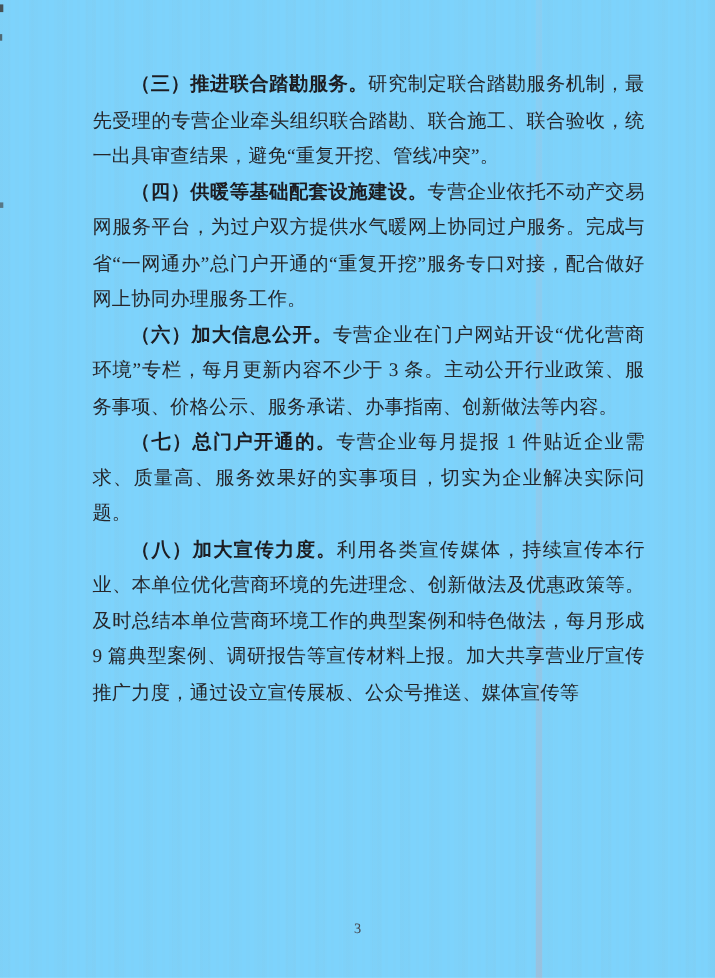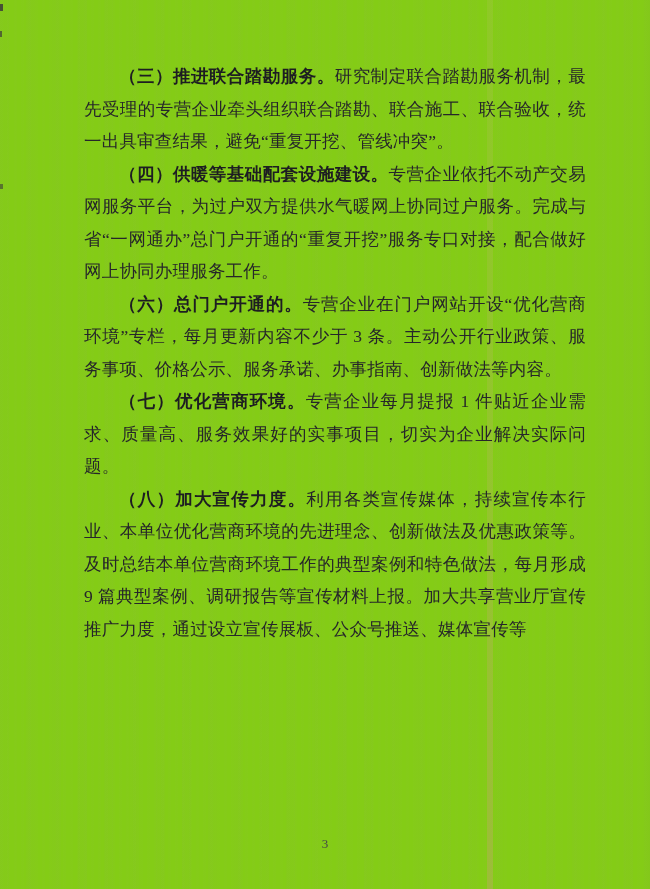--- a/index.html
+++ b/index.html
@@ -1,20 +1,20 @@
 <!DOCTYPE html>
 <html><head>
 <meta charset="utf-8">
 <style>
   html, body { margin: 0; padding: 0; background: #ffffff; }
   .page {
     position: relative;
     width: 650px;
     height: 889px;
-    background: #84cc16;
+    background: #7dd3fc;
     overflow: hidden;
     font-family: "Liberation Serif", "DejaVu Serif", serif;
   }
   
   .scan-streaks {
     position: absolute;
     inset: 0;
     background:
       repeating-linear-gradient(90deg,
         rgba(150,150,140,0.030) 0px, rgba(150,150,140,0.030) 9px,
@@ -83,19 +83,19 @@
   <div class="scan-streaks"></div>
   <div class="pink-line"></div>
   <div class="right-edge-shade"></div>
   <div class="edge-mark m1"></div>
   <div class="edge-mark m2"></div>
   <div class="edge-mark m3"></div>
 
   <div class="content">
     <p class="para"><span class="lead">（三）推进联合踏勘服务。</span><span>研究制定联合踏勘服务机制，最先受理的专营企业牵头组织联合踏勘、联合施工、联合验收，统一出具审查结果，避免“重复开挖、管线冲突”。</span></p>
     <p class="para"><span class="lead">（四）供暖等基础配套设施建设。</span><span>专营企业依托不动产交易网服务平台，为过户双方提供水气暖网上协同过户服务。完成与省“一网通办”总门户开通的“重复开挖”服务专口对接，配合做好网上协同办理服务工作。</span></p>
-    <p class="para"><span class="lead">（六）总门户开通的。</span><span>专营企业在门户网站开设“优化营商环境”专栏，每月更新内容不少于 3 条。主动公开行业政策、服务事项、价格公示、服务承诺、办事指南、创新做法等内容。</span></p>
-    <p class="para"><span class="lead">（七）优化营商环境。</span><span>专营企业每月提报 1 件贴近企业需求、质量高、服务效果好的实事项目，切实为企业解决实际问题。</span></p>
+    <p class="para"><span class="lead">（六）加大信息公开。</span><span>专营企业在门户网站开设“优化营商环境”专栏，每月更新内容不少于 3 条。主动公开行业政策、服务事项、价格公示、服务承诺、办事指南、创新做法等内容。</span></p>
+    <p class="para"><span class="lead">（七）总门户开通的。</span><span>专营企业每月提报 1 件贴近企业需求、质量高、服务效果好的实事项目，切实为企业解决实际问题。</span></p>
     <p class="para"><span class="lead">（八）加大宣传力度。</span><span>利用各类宣传媒体，持续宣传本行业、本单位优化营商环境的先进理念、创新做法及优惠政策等。及时总结本单位营商环境工作的典型案例和特色做法，每月形成 9 篇典型案例、调研报告等宣传材料上报。加大共享营业厅宣传推广力度，通过设立宣传展板、公众号推送、媒体宣传等</span></p>
   </div>
 
   <div class="page-number">3</div>
 </div>
 
 </body></html>

